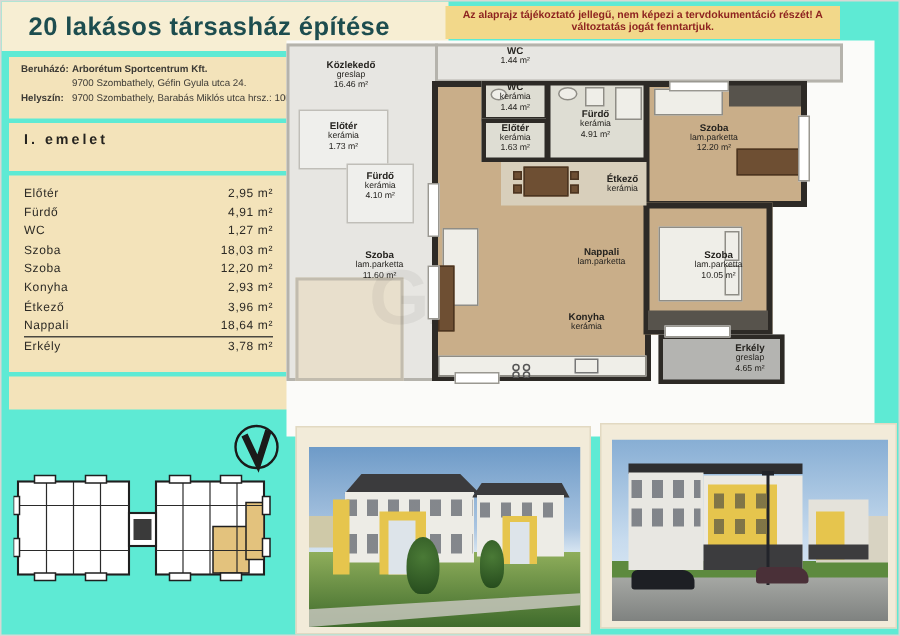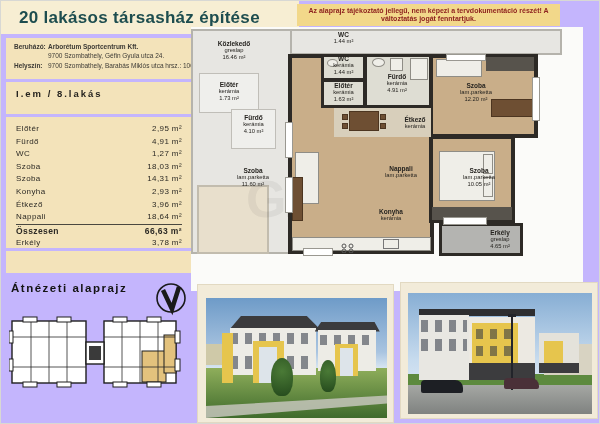--- a/index.html
+++ b/index.html
@@ -1,17 +1,17 @@
 <!DOCTYPE html>
 <html><head>
 <meta charset="utf-8">
 <style>
   html,body{margin:0;padding:0;background:#e9e9e6;}
   *{box-sizing:border-box;}
-  #page{position:relative;width:600px;height:424px;background:#c4b5fd;font-family:"Liberation Sans",sans-serif;overflow:hidden;border:1px solid #d8d8d4;margin:0 auto;}
+  #page{position:relative;width:600px;height:424px;background:#5eead4;font-family:"Liberation Sans",sans-serif;overflow:hidden;border:1px solid #d8d8d4;margin:0 auto;}
   .abs{position:absolute;}
 
   
   #hdr-beige{left:0;top:0;width:298px;height:33px;background:#f7eed3;}
   #title{left:18px;top:7px;font-size:17px;font-weight:bold;color:#1d4d4f;letter-spacing:.3px;}
   #band{left:296px;top:3px;width:263px;height:22px;background:#f2d88a;display:flex;align-items:center;justify-content:center;}
   #band .txt{font-size:7px;font-weight:bold;color:#8e2320;text-align:center;line-height:1.1;padding:0 6px;}
 
   
   .panel{left:5px;width:188px;background:#f3e3ba;}
@@ -88,21 +88,21 @@
       <div class="inf-lab"></div>
       <div class="inf-val">9700 Szombathely, Géfin Gyula utca 24.</div>
     </div>
     <div class="inf-row">
       <div class="inf-lab">Helyszín:</div>
       <div class="inf-val">9700 Szombathely, Barabás Miklós utca hrsz.: 1006/7.</div>
     </div>
   </div>
 
   <div class="abs panel" id="sec-unit">
-    <div>I.em /   8.lakás</div>
+    <div>I. emelet</div>
   </div>
 
   <div class="abs panel" id="sec-areas">
     <div class="a-row">
         <span>Előtér</span>
         <span>2,95 m²</span>
       </div>
     <div class="a-row">
         <span>Fürdő</span>
         <span>4,91 m²</span>
@@ -110,47 +110,42 @@
     <div class="a-row">
         <span>WC</span>
         <span>1,27 m²</span>
       </div>
     <div class="a-row">
         <span>Szoba</span>
         <span>18,03 m²</span>
       </div>
     <div class="a-row">
         <span>Szoba</span>
-        <span>14,31 m²</span>
+        <span>12,20 m²</span>
       </div>
     <div class="a-row">
         <span>Konyha</span>
         <span>2,93 m²</span>
       </div>
     <div class="a-row">
         <span>Étkező</span>
         <span>3,96 m²</span>
       </div>
     <div class="a-row u">
         <span>Nappali</span>
         <span>18,64 m²</span>
       </div>
-    <div class="a-row t">
-        <span>Összesen</span>
-        <span>66,63 m²</span>
-      </div>
     <div class="a-row">
         <span>Erkély</span>
         <span>3,78 m²</span>
       </div>
   </div>
 
   <div class="abs panel" id="sec-pad"></div>
 
-  <div class="abs" id="ov-title">Átnézeti alaprajz</div>
   <svg class="abs" id="compass" width="36" height="36" viewBox="0 0 36 36">
     <circle cx="18" cy="18" r="14" fill="none" stroke="#1a1a1a" stroke-width="1.6"></circle>
     <path d="M10 10 L19 29 L26 7" fill="none" stroke="#1a1a1a" stroke-width="4.5" stroke-linecap="butt"></path>
   </svg>
 
   <svg class="abs" id="ov-plan" width="172" height="80" viewBox="0 0 172 80">
     <g stroke="#1f1f1f" stroke-width="1.4" fill="#ffffff">
       <rect x="3" y="6" width="74" height="62"></rect>
       <rect x="95" y="6" width="72" height="62"></rect>
       <rect x="77" y="27" width="18" height="22"></rect>

